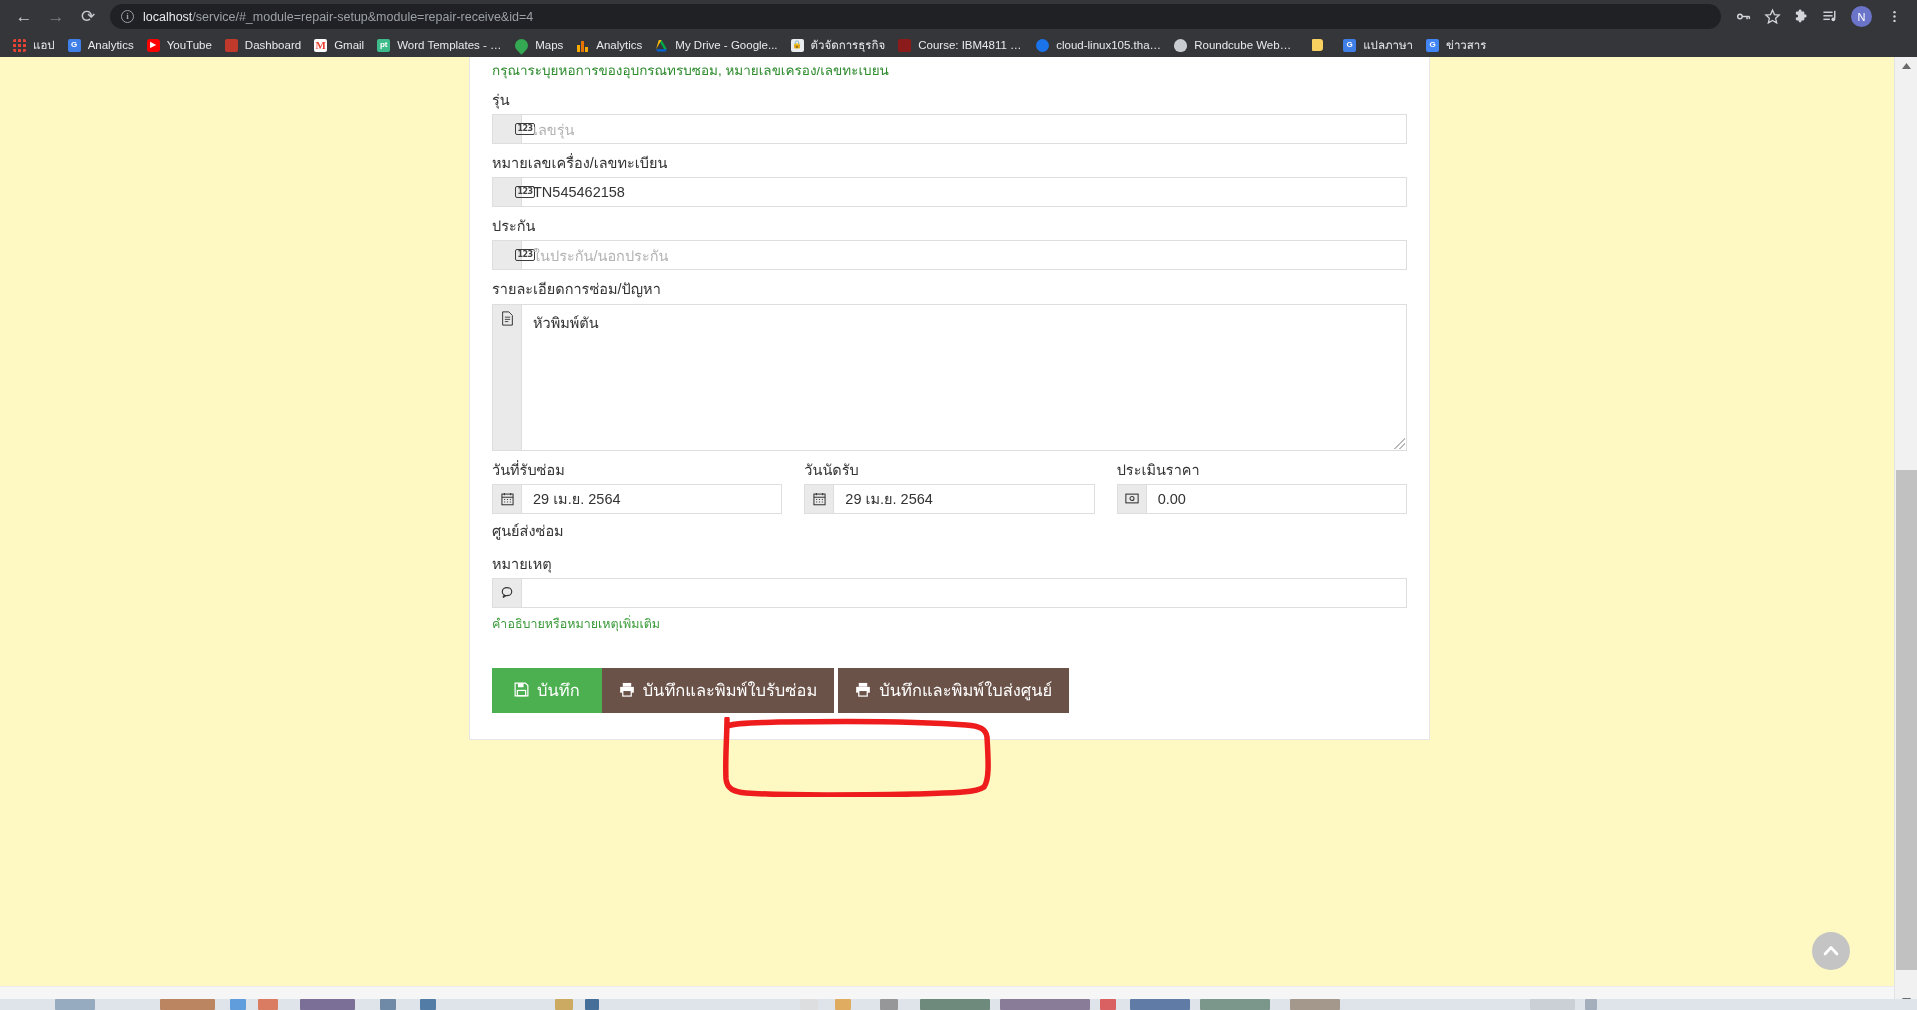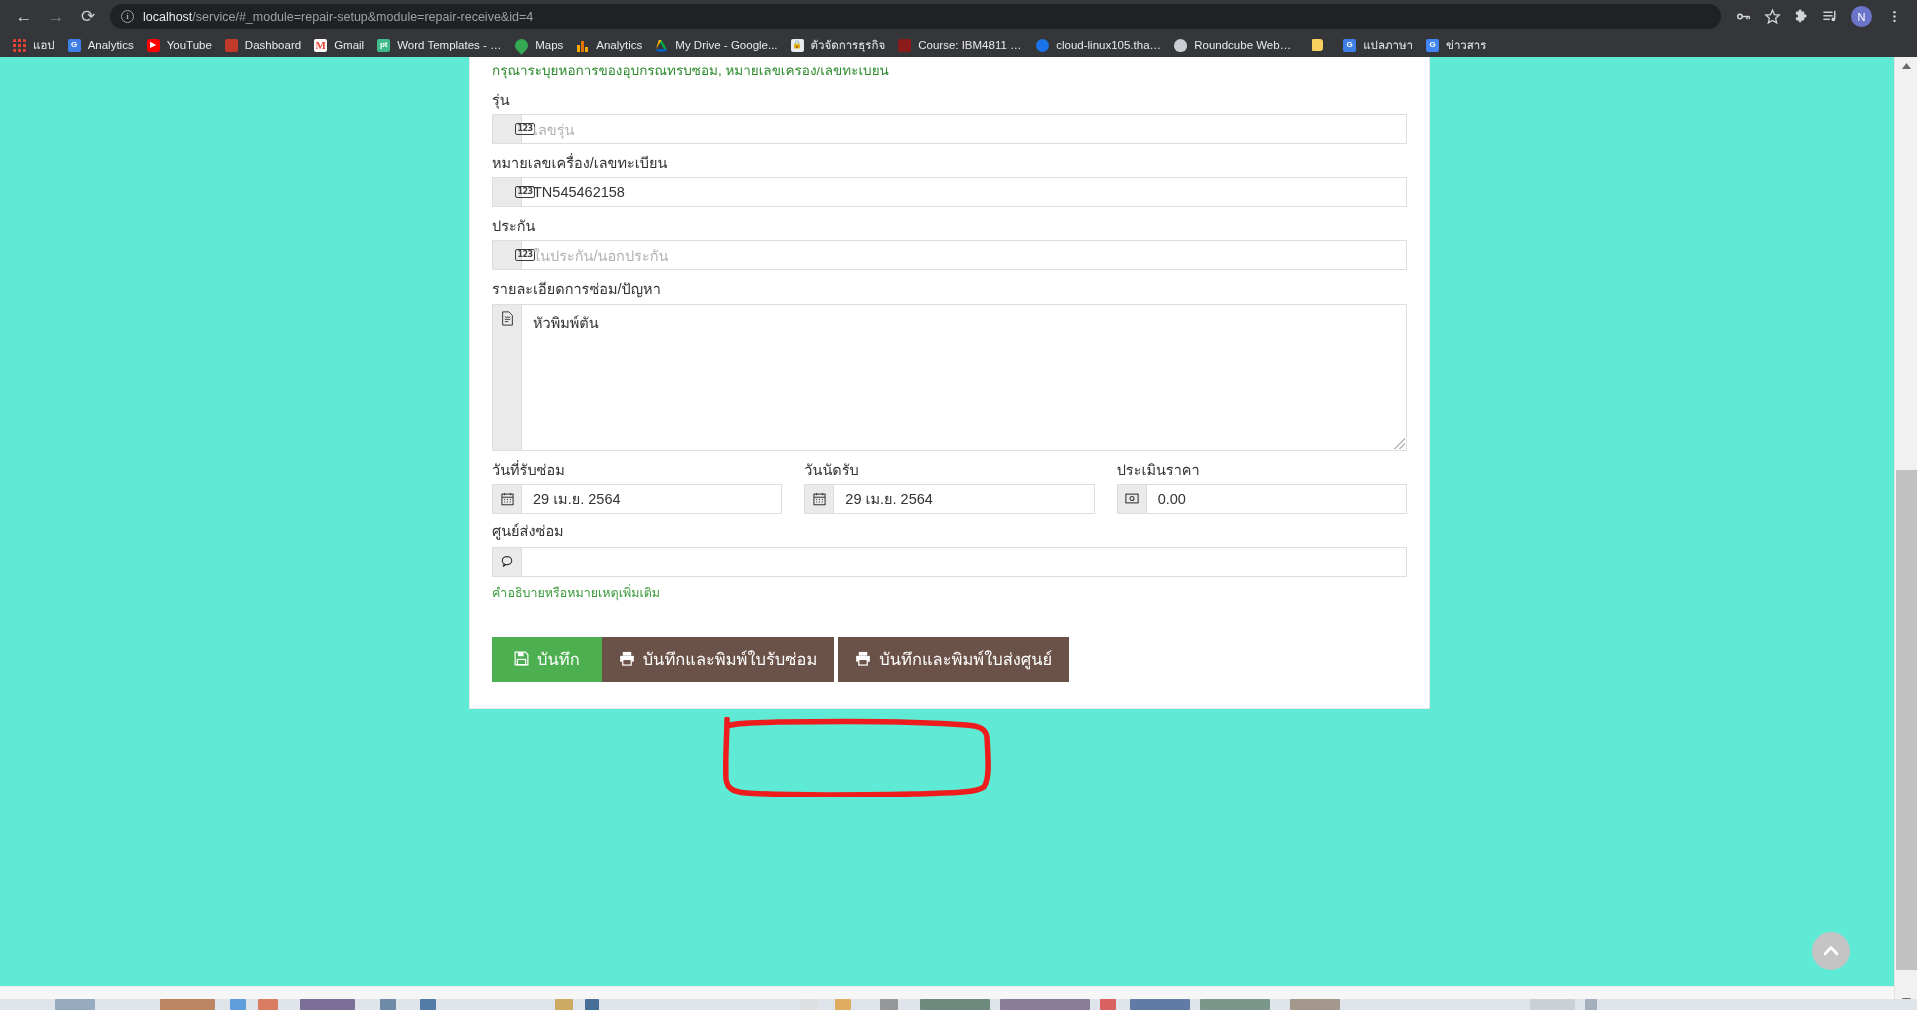--- a/index.html
+++ b/index.html
@@ -155,21 +155,21 @@
     width: 1917px;
     height: 953px;
     background: #f6f6f6;
     overflow: hidden;
   }
   #page-scroll-area {
     position: absolute;
     top: 0; left: 0;
     width: 1894px;
     height: 953px;
-    background: #5eead4;
+    background: #fef9c3;
   }
   #content-card {
     position: absolute;
     left: 469px;
     top: -8px;
     width: 961px;
     background: #ffffff;
     border: 1px solid #e6e6e6;
     border-top: none;
     padding: 18px 12px 26px 12px;
@@ -655,20 +655,21 @@
             <div class="input-box">0.00</div>
           </div>
         </div>
       </div>
 
       <div class="field-group">
         <div class="field-label">ศูนย์ส่งซ่อม</div>
       </div>
 
       <div class="field-group">
+        <div class="field-label">หมายเหตุ</div>
         <div class="input-shell">
           <div class="input-addon">
             <svg width="14" height="13" viewBox="0 0 16 14" fill="none" stroke="#333" stroke-width="1.3">
                 <ellipse cx="8" cy="6" rx="5.4" ry="4.6"></ellipse>
                 <path d="M5.2 9.6 L3.4 12.6 L6.6 10.6"></path>
               </svg>
           </div>
           <div class="input-box"></div>
         </div>
       </div>

